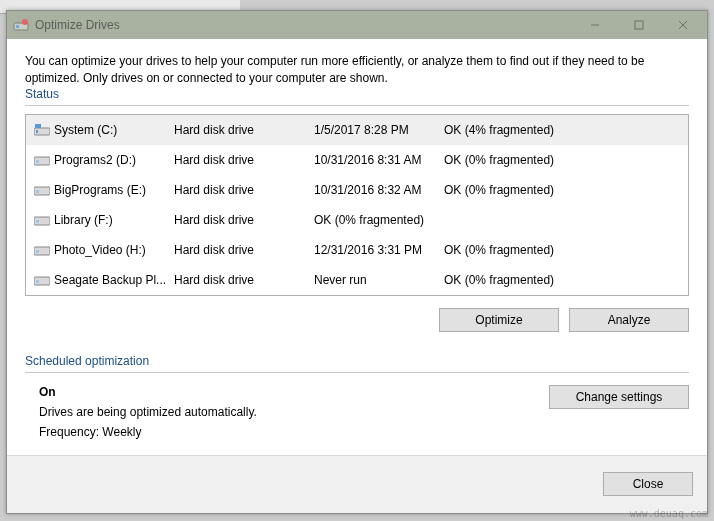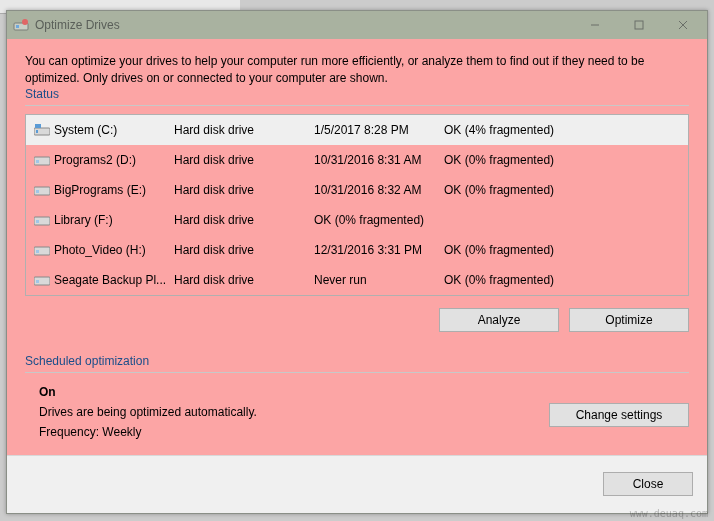--- a/index.html
+++ b/index.html
@@ -19,21 +19,21 @@
       width: 240px;
       background: #e8e8e8;
       border-bottom: 1px solid #aaa;
     }
     .window {
       position: absolute;
       top: 10px;
       left: 6px;
       width: 702px;
       height: 504px;
-      background: #fca5a5;
+      background: #ffffff;
       border: 1px solid #8a8f87;
       box-shadow: 0 0 4px rgba(0,0,0,0.3);
       display: flex;
       flex-direction: column;
     }
     .titlebar {
       height: 30px;
       background: #a9b2a0;
       display: flex;
       align-items: center;
@@ -117,21 +117,21 @@
       height: 24px;
       background: #e1e1e1;
       border: 1px solid #adadad;
       font-family: inherit;
       font-size: 12px;
       cursor: pointer;
     }
     .schedule-body {
       padding: 4px 0 0 14px;
       display: flex;
-      align-items: center;
+      align-items: flex-start;
     }
     .schedule-text { flex: 1; }
     .schedule-text .on { font-weight: bold; margin-bottom: 6px; }
     .schedule-text p { margin-bottom: 6px; }
     .footer {
       height: 64px;
       background: #f0f0f0;
       border-top: 1px solid #d8d8d8;
       display: flex;
       align-items: center;
@@ -257,22 +257,22 @@
                 <span>Seagate Backup Pl...</span>
               </div>
               <div class="cell col-media">Hard disk drive</div>
               <div class="cell col-lastrun">Never run</div>
               <div class="cell col-status">OK (0% fragmented)</div>
             </div>
           </div>
       </div>
 
       <div class="btn-row">
+        <button class="btn">Optimize</button>
         <button class="btn">Analyze</button>
-        <button class="btn">Optimize</button>
       </div>
     </div>
 
     <div>
       <div class="section-header">Scheduled optimization</div>
       <div class="section-line"></div>
       <div class="schedule-body">
         <div class="schedule-text">
           <p class="on">On</p>
           <p>Drives are being optimized automatically.</p>

